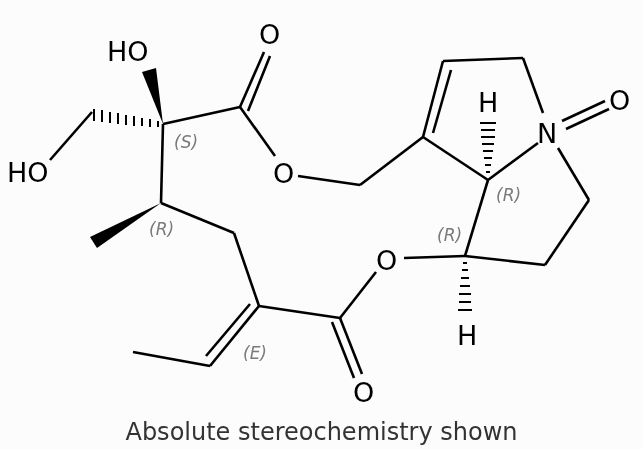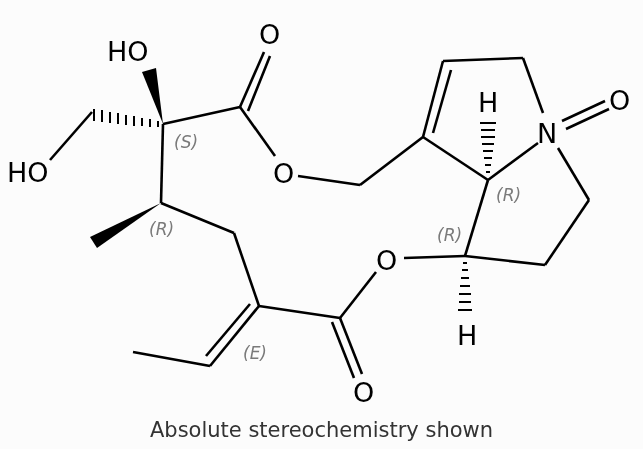--- a/index.html
+++ b/index.html
@@ -1,21 +1,21 @@
 <!DOCTYPE html>
 <html><head>
 <meta charset="utf-8">
 <style>
   html, body { margin: 0; padding: 0; background: #fcfcfc; }
   body { width: 643px; height: 449px; position: relative; overflow: hidden; font-family: "DejaVu Sans", sans-serif; }
   #mol { position: absolute; left: 0; top: 0; width: 643px; height: 449px; }
   .bond { stroke: #000; stroke-width: 2.6; fill: none; stroke-linecap: butt; }
   .atom { font-family: "DejaVu Sans", sans-serif; font-size: 27px; fill: #000; }
   .stereo { font-family: "DejaVu Sans", sans-serif; font-size: 17px; font-style: italic; fill: #7a7a7a; }
-  .caption { position: absolute; left: 0; width: 643px; top: 418px; text-align: center; font-family: "DejaVu Sans", sans-serif; font-size: 21px; color: #333; }
+  .caption { position: absolute; left: 0; width: 643px; top: 418px; text-align: center; font-family: "DejaVu Sans", sans-serif; font-size: 24px; color: #333; }
 </style>
 </head>
 <body>
 
 <svg id="mol" viewBox="0 0 643 449" xmlns="http://www.w3.org/2000/svg">
 
   <g>
 
     <polygon points="163,124 142,72 156,68" fill="#000"></polygon>
 

